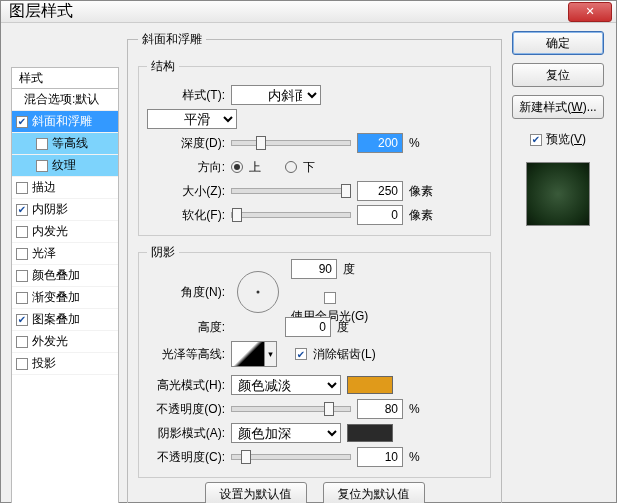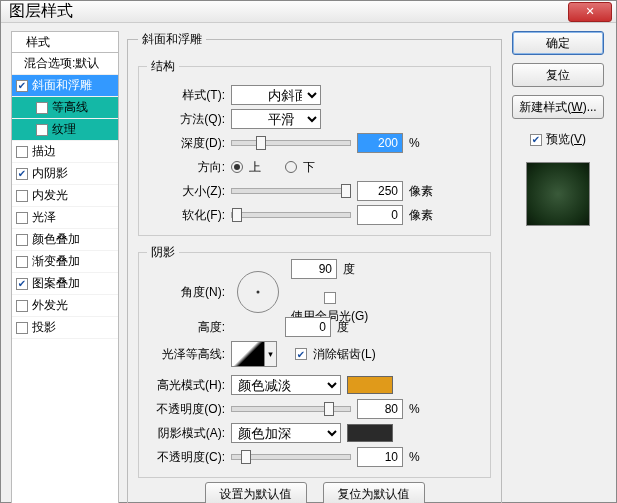--- a/index.html
+++ b/index.html
@@ -4,27 +4,27 @@
 <style>
 * { box-sizing: border-box; margin: 0; padding: 0; }
 body { font-family: "Microsoft YaHei", "SimSun", sans-serif; font-size: 12px; background: #f0f0f0; }
 .window { width: 617px; height: 503px; background: #f0f0f0; border: 1px solid #888; display: flex; flex-direction: column; }
 .titlebar { height: 28px; background: linear-gradient(#fdfdfd,#e8e8e8); display: flex; align-items: center; border-bottom: 1px solid #ccc; }
 .titlebar-title { flex: 1; padding-left: 8px; font-size: 16px; }
 .close-btn { width: 44px; height: 20px; margin-right: 4px; background: linear-gradient(#e07070,#c83030); border: 1px solid #a02020; border-radius: 3px; color: #fff; display: flex; align-items: center; justify-content: center; font-size: 11px; cursor: pointer; }
 .body { flex: 1; display: flex; padding: 8px 10px 10px 10px; gap: 8px; }
 
 .left { width: 108px; display: flex; flex-direction: column; }
-.left-header { border: 1px solid #bbb; height: 22px; display:flex; align-items:center; padding-left:14px; background:#fff; }
+.left-header { border: 1px solid #bbb; height: 22px; display:flex; align-items:center; padding-left:7px; background:#fff;margin-top:36px; }
 .left-list { border: 1px solid #bbb; border-top: none; background:#fff; flex:1; }
 .blend-row { height: 22px; display:flex; align-items:center; padding-left:12px; border-bottom:1px solid #eee; }
 .style-row { height: 22px; display:flex; align-items:center; padding-left:4px; gap:4px; border-bottom:1px solid #f2f2f2; }
 .style-row.sub { padding-left: 24px; }
 .style-row.sel { background:#3399ff; color:#fff; }
-.style-row.sel-sub { background:#14b8a6; }
+.style-row.sel-sub { background:#7dd3fc; }
 .cb { width:12px; height:12px; border:1px solid #888; background:#fff; display:inline-flex; align-items:center; justify-content:center; font-size:10px; color:#1a4fa0; }
 
 .center { flex:1; display:flex; flex-direction:column; gap:6px; }
 fieldset.group { border:1px solid #bbb; padding: 8px 10px 10px 10px; }
 fieldset.group > legend { padding: 0 4px; }
 .sub-group { border:1px solid #ccc; padding: 8px 8px 8px 8px; margin-top:2px; }
 .sub-group > legend { padding:0 4px; }
 .row { display:flex; align-items:center; height: 24px; gap:6px; }
 .lbl { width: 78px; text-align:right; }
 .lbl-s { width: 78px; text-align:right; }
@@ -125,21 +125,20 @@
       <fieldset class="group">
         <legend>斜面和浮雕</legend>
 
         <fieldset class="sub-group">
           <legend>结构</legend>
           <div class="row">
             <div class="lbl">样式(T):</div>
             <select class="dd w1"><option>内斜面</option></select>
           </div>
           <div class="row">
-            <div class="lbl">方法(Q):</div>
             <select class="dd w1"><option>平滑</option></select>
           </div>
           <div class="row">
             <div class="lbl">深度(D):</div>
             <div class="slider">
                 <div class="thumb" style="left:20%"></div>
               </div>
             <div class="numbox sel">200</div>
             <div class="unit">%</div>
           </div>

